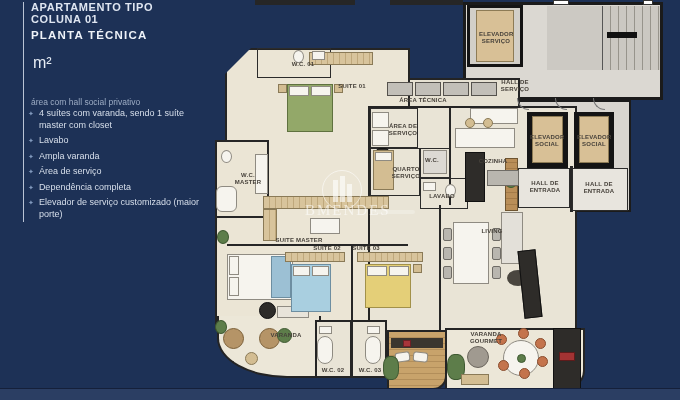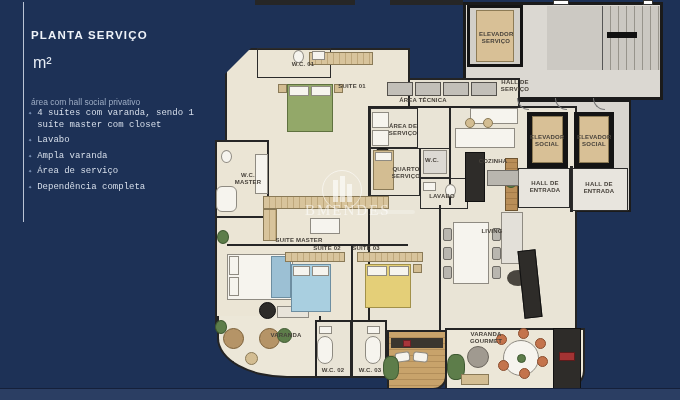--- a/index.html
+++ b/index.html
@@ -11,21 +11,21 @@
   .accent-line{position:absolute;left:23px;top:2px;width:1px;height:220px;background:rgba(225,233,244,.8);}
   .sb-text{position:absolute;left:31px;color:#e6ecf5;}
   .title{top:1px;font-size:11px;font-weight:bold;letter-spacing:.6px;line-height:12px;color:#dfe6f1;}
   .subtitle{top:29px;font-size:11.5px;font-weight:bold;letter-spacing:1.2px;color:#eef2f8;}
   .plan-label{top:46px;font-size:9px;color:#bdc9da;}
   .area{top:54px;display:flex;align-items:flex-end;color:#e7edf5;}
   .area-value{font-size:44px;line-height:40px;font-weight:200;letter-spacing:1px;}
   .area-unit{font-size:16px;line-height:18px;margin-left:2px;font-weight:300;}
   .area-note{top:97px;font-size:8.5px;color:#9dacc4;}
   .features{position:absolute;left:28px;top:108px;margin:0;padding:0;list-style:none;width:180px;}
-  .feature{display:flex;align-items:flex-start;margin-bottom:4px;font-family:Liberation Mono, monospace;}
+  .feature{display:flex;align-items:flex-start;margin-bottom:4px;}
   .bullet{flex:0 0 auto;font-size:7px;line-height:11px;color:#8199bd;margin-right:5px;}
   .ftext{font-size:9px;line-height:11.5px;color:#d7dfeb;}
 
   .bottom-bar{position:absolute;left:0;bottom:0;width:680px;height:11px;background:#2b3e63;border-top:1px solid #15203a;}
 
   
   #plan{position:absolute;left:215px;top:0;width:465px;height:400px;}
   #plan div,#plan span{box-sizing:border-box;}
   .floor{position:absolute;border:2px solid #242424;}
   .f-main{left:10px;top:48px;width:185px;height:282px;background:#ebe5d5;}
@@ -66,21 +66,25 @@
   .wm-text{position:absolute;left:90px;top:202px;width:130px;font-family:"Liberation Serif",serif;font-size:15px;letter-spacing:2px;color:rgba(255,255,255,.6);}
   .wm-sub{position:absolute;left:158px;top:210px;width:42px;height:4px;background:rgba(255,255,255,.25);border-radius:2px;}
 </style>
 </head>
 <body>
 
 <div class="app">
 
   <aside class="sidebar">
     <div class="accent-line"></div>
-    <div class="sb-text subtitle">PLANTA SERVIÇO</div>
+    <div class="sb-text title">
+      <div>APARTAMENTO TIPO</div>
+      <div>COLUNA 01</div>
+    </div>
+    <div class="sb-text subtitle">PLANTA TÉCNICA</div>
     <div class="sb-text area">
       <span class="area-unit">m²</span>
     </div>
     <div class="sb-text area-note">área com hall social privativo</div>
     <ul class="features">
 
         <li class="feature">
           <span class="bullet">✦</span>
           <span class="ftext">4 suítes com varanda, sendo 1 suíte master com closet</span>
         </li>
@@ -100,20 +104,24 @@
         <li class="feature">
           <span class="bullet">✦</span>
           <span class="ftext">Área de serviço</span>
         </li>
 
         <li class="feature">
           <span class="bullet">✦</span>
           <span class="ftext">Dependência completa</span>
         </li>
 
+        <li class="feature">
+          <span class="bullet">✦</span>
+          <span class="ftext">Elevador de serviço customizado (maior porte)</span>
+        </li>
       </ul>
   </aside>
 
   <main id="plan">
 
     <div class="floor f-coretop"></div>
     <div class="floor f-coremid"></div>
     <div class="floor f-tecnica"></div>
     <div class="floor f-main"></div>
     <div class="chamfer"></div>

